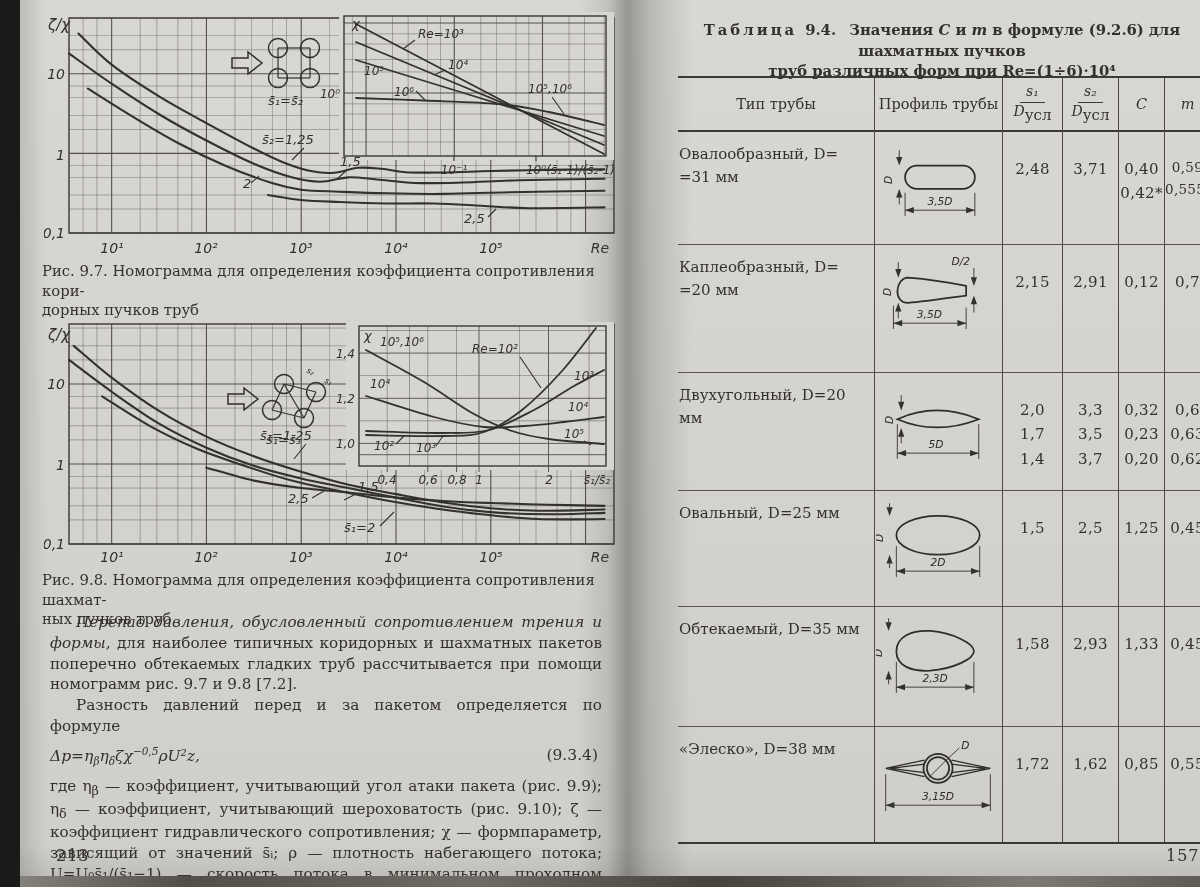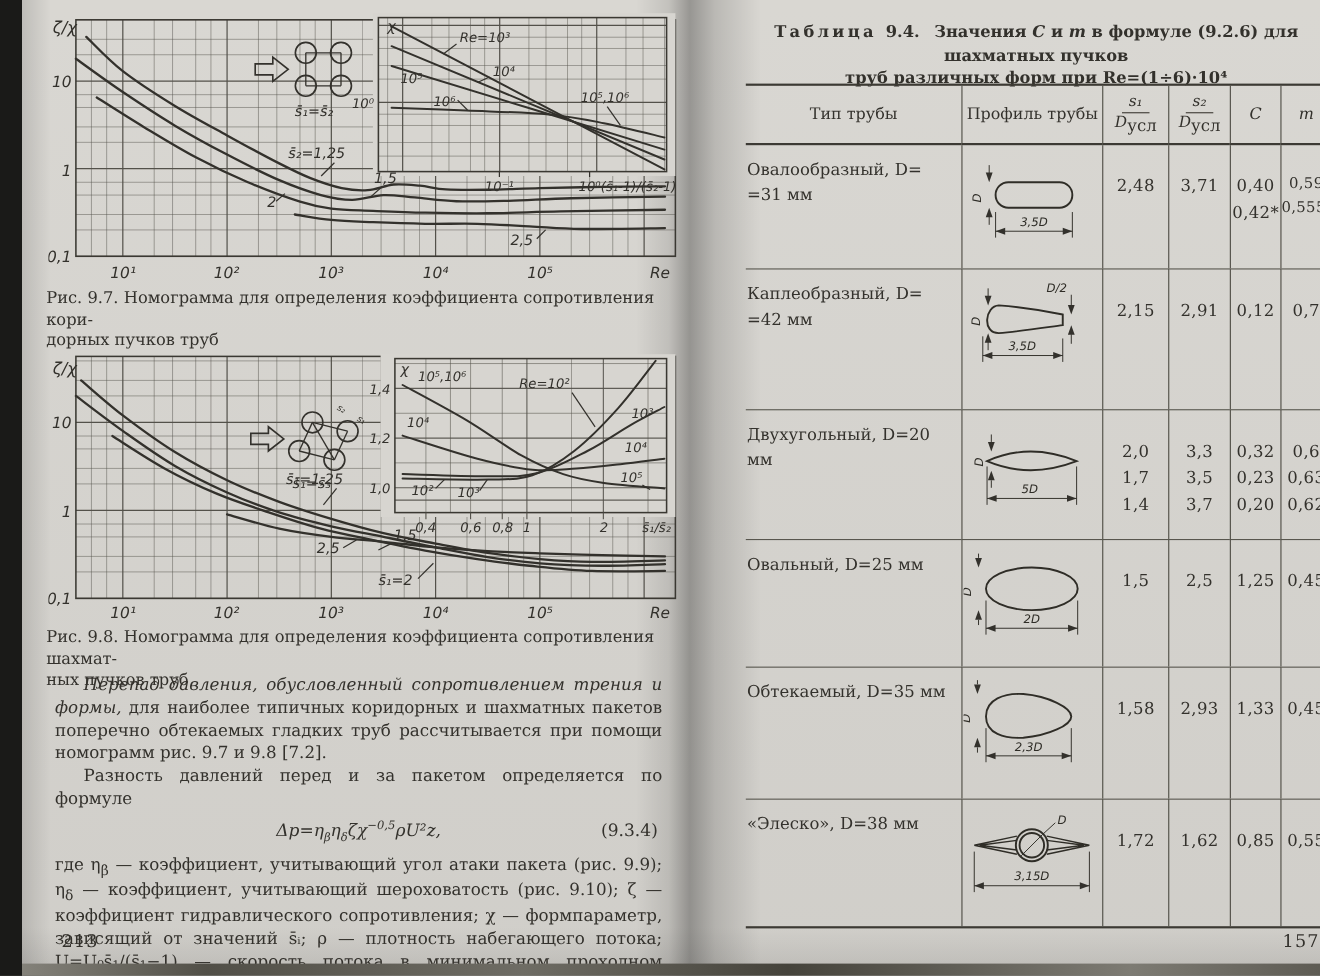--- a/index.html
+++ b/index.html
@@ -14,21 +14,21 @@
       #d7d5d0;
     margin-left: 20px;
   }
   .bottom-edge{position:absolute;left:0;right:0;bottom:0;height:11px;
     background:linear-gradient(90deg,#84827a 0%,#514f47 14%,#6e6c64 38%,#45433b 58%,#7d7b73 84%,#5a5850 100%);}
   .caption{position:absolute;left:22px;width:562px;text-align:left;font-size:14.8px;line-height:1.33;white-space:pre-line;}
   .bodytext{position:absolute;left:30px;top:612px;width:552px;font-size:15.2px;line-height:1.37;text-align:justify;}
   .bodytext p{margin:0;text-indent:26px;}
   .bodytext p.noindent{text-indent:0;}
   .lead-italic{font-style:italic;}
-  .formula-row{position:relative;margin:7px 0;text-align:center;font-style:italic;font-size:15.5px;}
+  .formula-row{position:relative;margin:7px 0;font-style:italic;font-size:15.5px;}
   .formula-row sub{font-size:10.5px;}
   .formula-row sup{font-size:10.5px;}
   .eqnum{position:absolute;right:4px;top:1px;font-style:normal;}
   .pagenum{position:absolute;font-size:16px;letter-spacing:1px;}
   .tbl-title{position:absolute;left:652px;top:20px;width:540px;text-align:center;
     font-size:14.8px;font-weight:bold;line-height:1.4;}
   .tbl-label{font-weight:bold;letter-spacing:3px;margin-right:8px;}
   .tbl{position:absolute;left:658px;top:76px;width:532px;display:grid;
     grid-template-columns:196px 128px 60px 56px 46px 46px;
     border-top:2.2px solid #3c3a34;border-bottom:2px solid #3c3a34;font-size:15px;}
@@ -422,21 +422,21 @@
       </svg>
     </div>
     <div class="cell num bl h112">2,48</div>
     <div class="cell num bl h112">3,71</div>
     <div class="cell num bl h112">0,40
 0,42*</div>
     <div class="cell num bl h112" style="font-size:13.5px">0,59
 0,555*</div>
 
     <div class="cell name rt h128">Каплеобразный, D=
-=42 мм</div>
+=20 мм</div>
     <div class="cell prof bl rt h128">
       <svg width="126" height="90" viewBox="0 0 130 92">
         <path class="pr" d="M33,25 C20,25.5 17,51 33,51 C52,49.5 78,45.5 93,43.5 L93,33.5 C78,30.5 52,26.5 33,25 Z"></path>
         <line class="dl" x1="23" y1="9" x2="23" y2="17"></line>
           <use href="#ah" transform="translate(23,25) rotate(270)"></use>
         <line class="dl" x1="23" y1="67" x2="23" y2="59"></line>
           <use href="#ah" transform="translate(23,51) rotate(90)"></use>
         <text class="dm" transform="translate(15,44) rotate(-90)">D</text>
         <line class="dl" x1="101" y1="15" x2="101" y2="25"></line>
           <use href="#ah" transform="translate(101,33.5) rotate(270)"></use>

